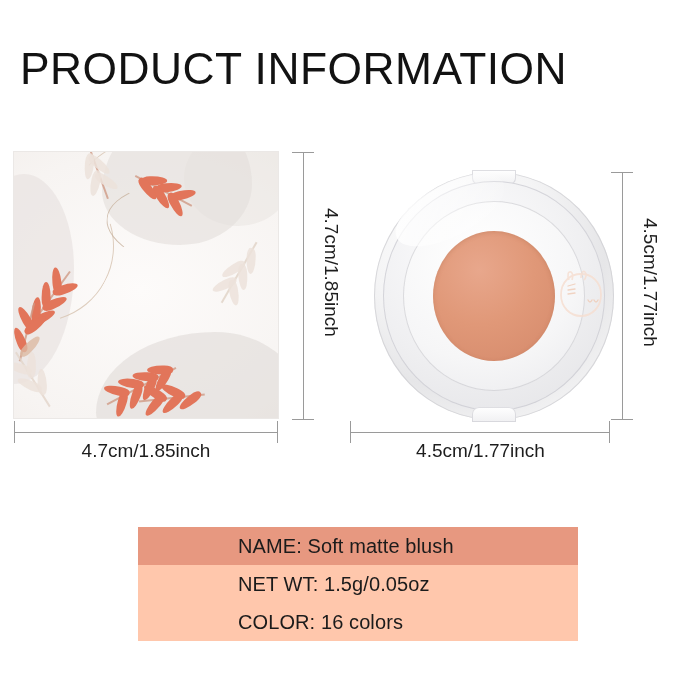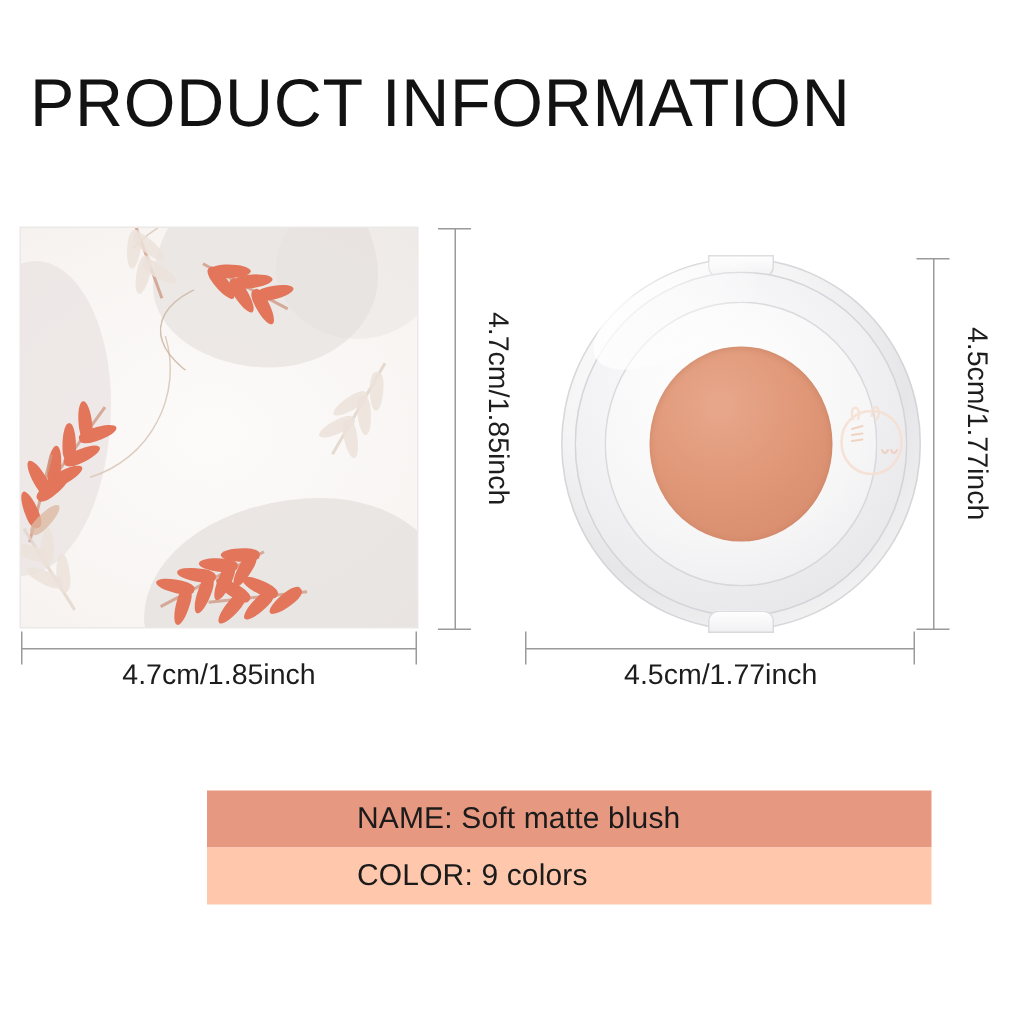--- a/index.html
+++ b/index.html
@@ -174,21 +174,21 @@
     white-space: nowrap;
     text-align: center;
     color: #1d1d1d;
   }
 
   
   .spec-table {
     position: absolute;
     left: 138px;
     top: 527px;
-    width: 483px;
+    width: 440px;
   }
   .spec-row {
     height: 38px;
     display: flex;
     align-items: center;
     padding-left: 100px;
     box-sizing: border-box;
     font-size: 20px;
     color: #1b1b1b;
     letter-spacing: .1px;
@@ -332,14 +332,15 @@
 
 <div class="dim">
   <div class="dim-line-h" style="left:350px; top:432px; width:260px;"></div>
   <div class="cap-v" style="left:350px; top:421px;"></div>
   <div class="cap-v" style="left:609px; top:421px;"></div>
   <div class="dim-label-h" style="left:350px; top:440px; width:261px;">4.5cm/1.77inch</div>
 </div>
 
 <div class="spec-table">
   <div class="spec-row dark">NAME: Soft matte blush</div>
-  <div class="spec-row light">COLOR: 9 colors</div>
+  <div class="spec-row light">NET WT: 1.5g/0.05oz</div>
+  <div class="spec-row light">COLOR: 16 colors</div>
 </div>
 
 </body></html>

